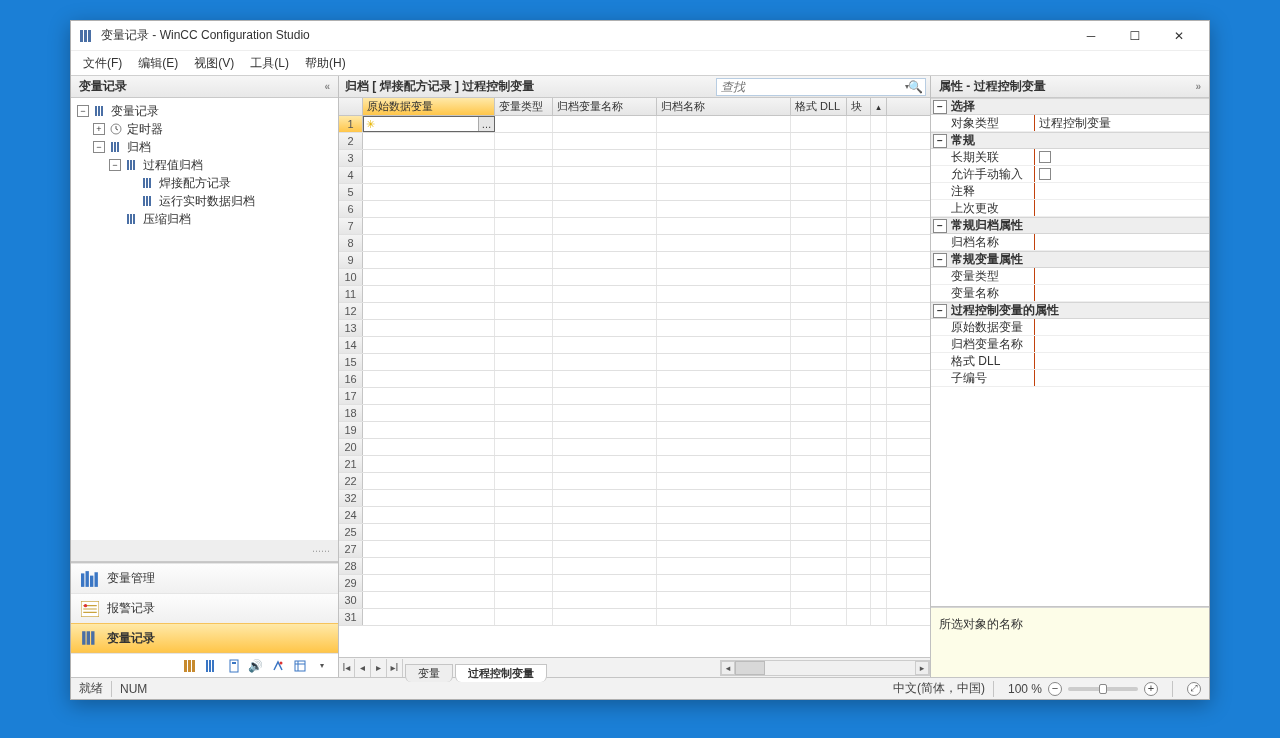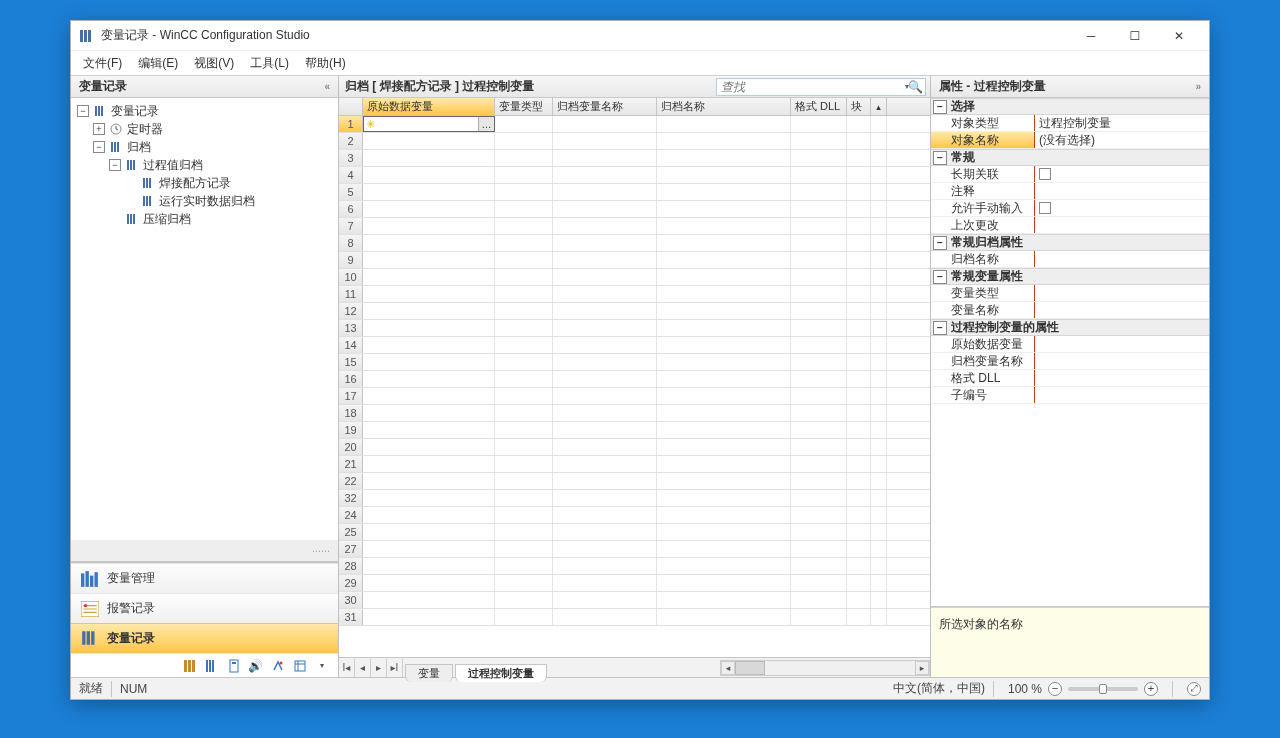--- a/index.html
+++ b/index.html
@@ -631,44 +631,40 @@
       </div>
       <div class="prop-grid">
         <div class="prop-cat">
             <span class="pm">−</span>
             <span>选择</span>
           </div>
         <div class="prop-row">
             <div class="pn">对象类型</div>
             <div class="pv">过程控制变量</div>
           </div>
-        <div class="prop-row sel">
-            <div class="pn">对象名称</div>
-            <div class="pv">(没有选择)</div>
-          </div>
 
         <div class="prop-cat">
             <span class="pm">−</span>
             <span>常规</span>
           </div>
         <div class="prop-row">
             <div class="pn">长期关联</div>
             <div class="pv">
               <span class="checkbox"></span>
             </div>
           </div>
         <div class="prop-row">
-            <div class="pn">注释</div>
-            <div class="pv"></div>
-          </div>
-        <div class="prop-row">
             <div class="pn">允许手动输入</div>
             <div class="pv">
               <span class="checkbox"></span>
             </div>
+          </div>
+        <div class="prop-row">
+            <div class="pn">注释</div>
+            <div class="pv"></div>
           </div>
         <div class="prop-row">
             <div class="pn">上次更改</div>
             <div class="pv"></div>
           </div>
 
         <div class="prop-cat">
             <span class="pm">−</span>
             <span>常规归档属性</span>
           </div>

